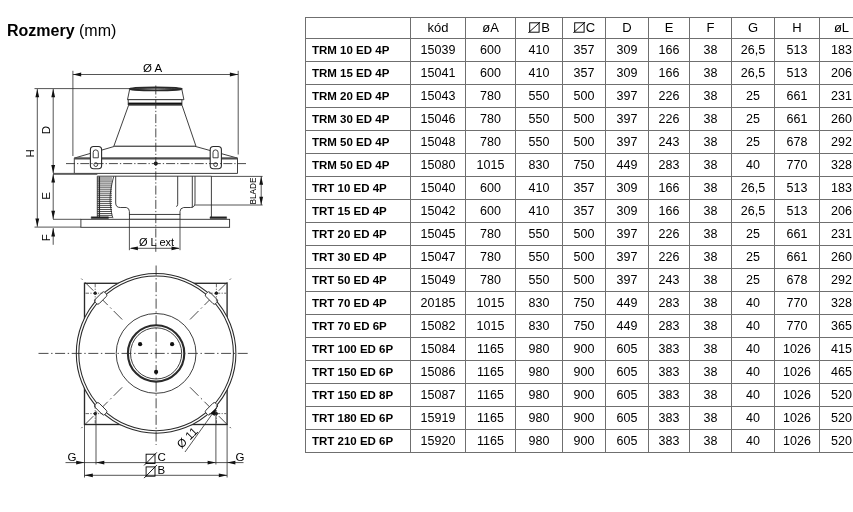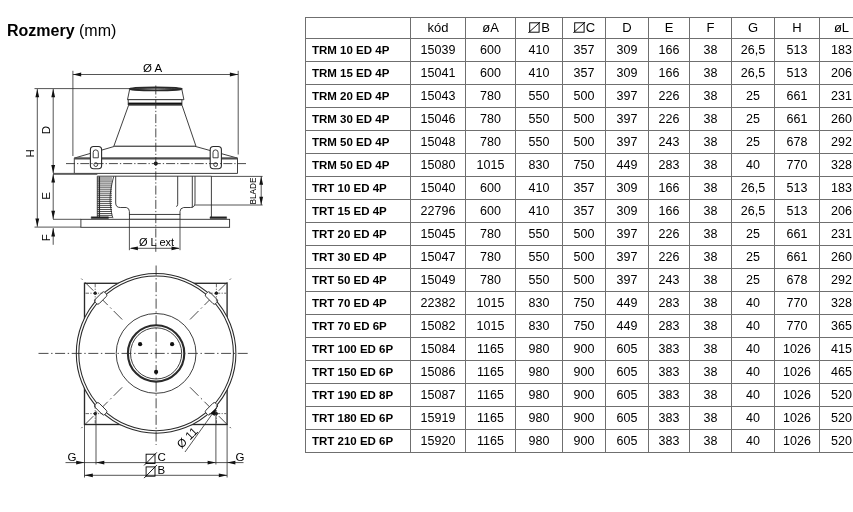--- a/index.html
+++ b/index.html
@@ -319,21 +319,21 @@
         <td>357</td>
         <td>309</td>
         <td>166</td>
         <td>38</td>
         <td>26,5</td>
         <td>513</td>
         <td>183</td>
       </tr>
 <tr>
         <td class="n">TRT 15 ED 4P</td>
-        <td>22796</td>
+        <td>15042</td>
         <td>600</td>
         <td>410</td>
         <td>357</td>
         <td>309</td>
         <td>166</td>
         <td>38</td>
         <td>26,5</td>
         <td>513</td>
         <td>206</td>
       </tr>
@@ -371,21 +371,21 @@
         <td>500</td>
         <td>397</td>
         <td>243</td>
         <td>38</td>
         <td>25</td>
         <td>678</td>
         <td>292</td>
       </tr>
 <tr>
         <td class="n">TRT 70 ED 4P</td>
-        <td>22382</td>
+        <td>20185</td>
         <td>1015</td>
         <td>830</td>
         <td>750</td>
         <td>449</td>
         <td>283</td>
         <td>38</td>
         <td>40</td>
         <td>770</td>
         <td>328</td>
       </tr>
@@ -422,21 +422,21 @@
         <td>980</td>
         <td>900</td>
         <td>605</td>
         <td>383</td>
         <td>38</td>
         <td>40</td>
         <td>1026</td>
         <td>465</td>
       </tr>
 <tr>
-        <td class="n">TRT 190 ED 8P</td>
+        <td class="n">TRT 150 ED 8P</td>
         <td>15087</td>
         <td>1165</td>
         <td>980</td>
         <td>900</td>
         <td>605</td>
         <td>383</td>
         <td>38</td>
         <td>40</td>
         <td>1026</td>
         <td>520</td>

